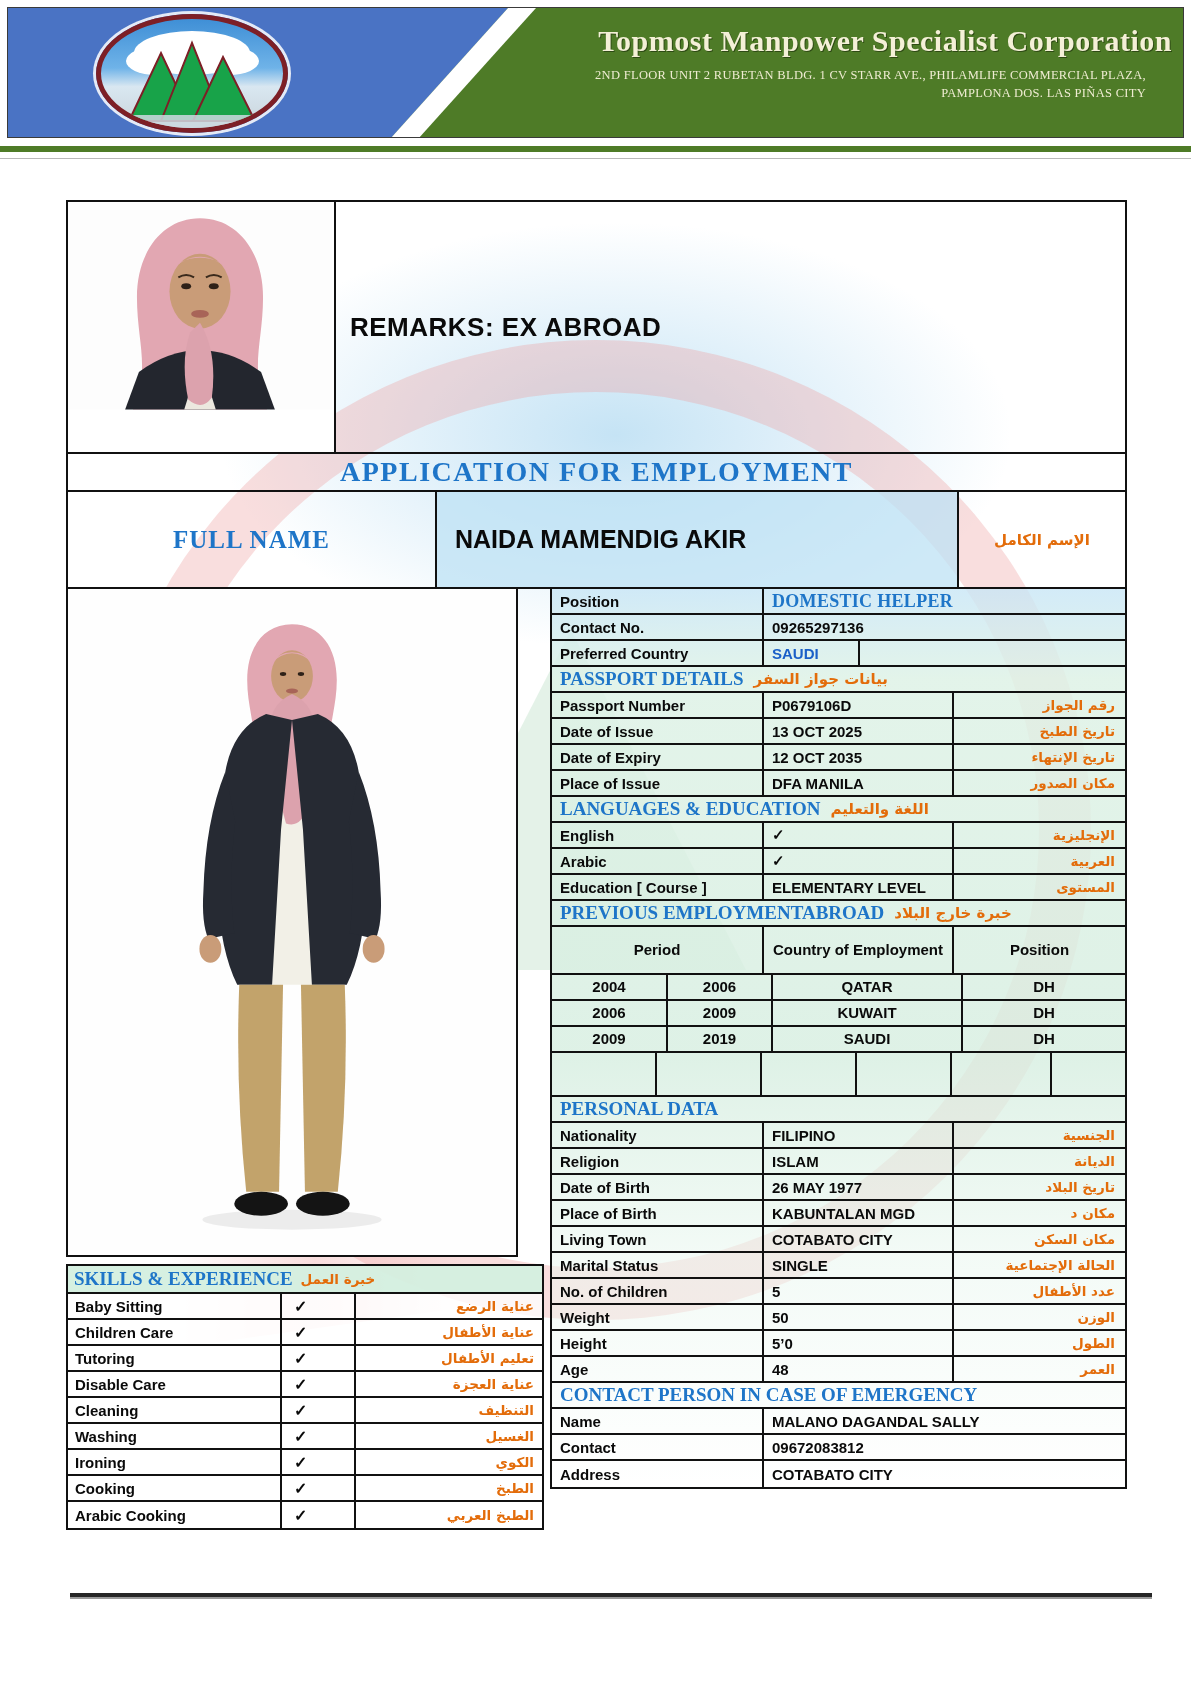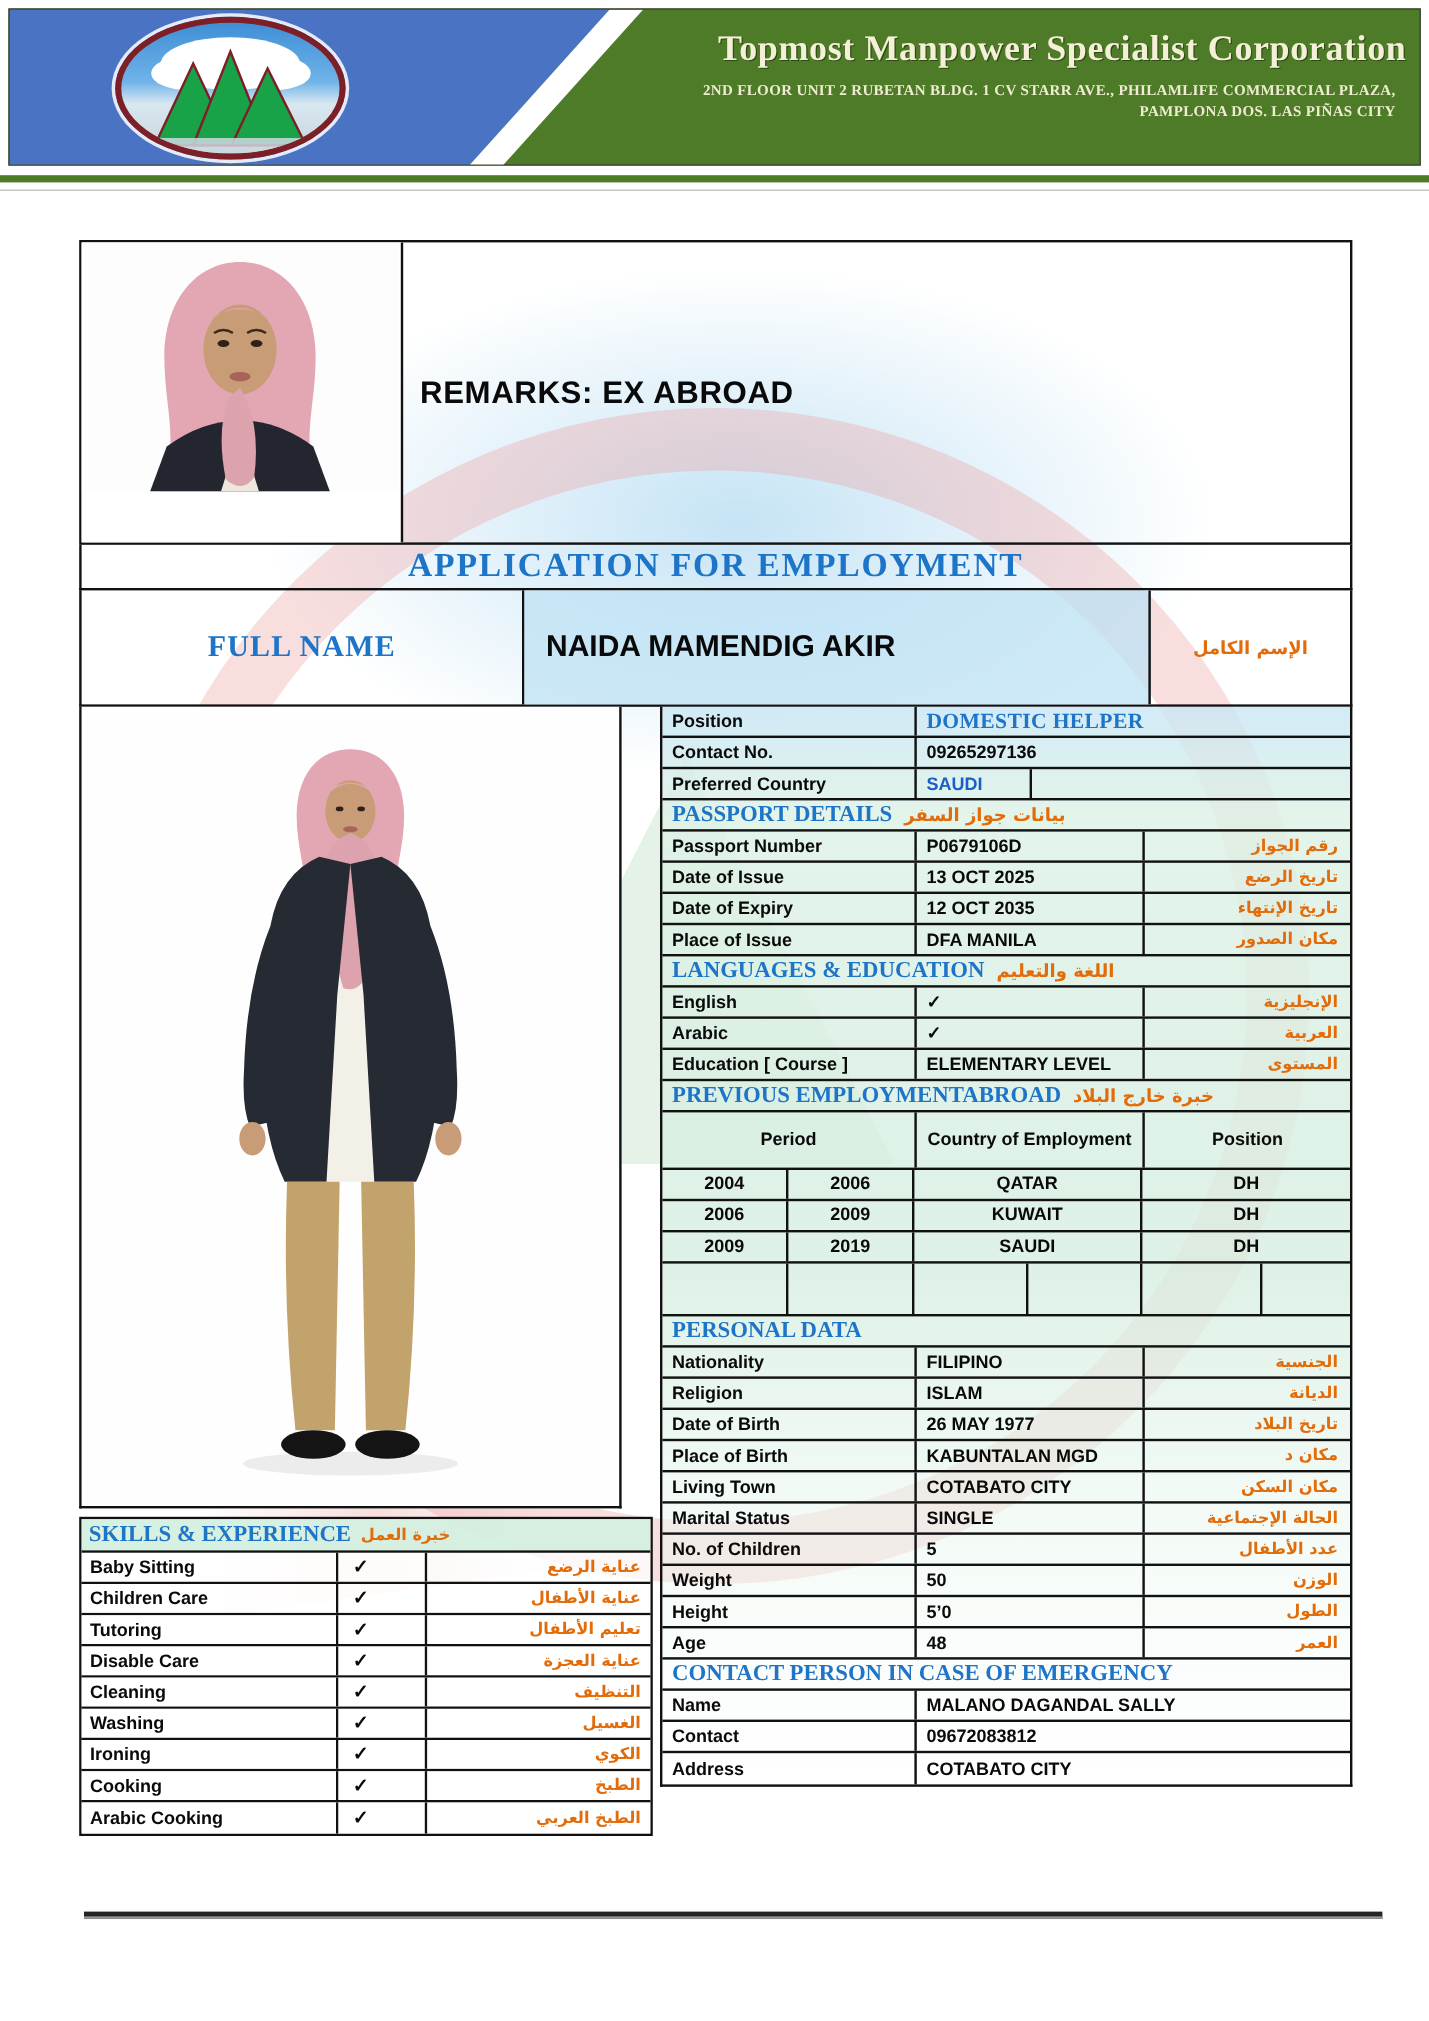--- a/index.html
+++ b/index.html
@@ -13,22 +13,22 @@
     background:#4a73c4; clip-path:polygon(0 0, 500px 0, 382px 131px, 0 131px); }
   .banner-slash { position:absolute; left:0; top:0; width:540px; height:131px;
     background:#fff; clip-path:polygon(500px 0, 528px 0, 410px 131px, 382px 131px); }
   .logo { position:absolute; left:88px; top:6px; width:192px; height:119px;
     border-radius:50%; border:5px solid #7d1f26; overflow:hidden;
     background:linear-gradient(#3f8fd6 0%, #6fb3e8 45%, #d9e7f1 62%, #c9d4da 100%);
     box-shadow:0 0 0 3px rgba(255,255,255,.85); }
   .banner-title { position:absolute; left:424px; top:16px; width:740px;
     font-family:"Liberation Serif", serif; font-weight:bold; font-size:30px;
     color:#f4f0d7; letter-spacing:.5px; text-shadow:1px 1px 0 #2e4a14; }
-  .banner-addr { position:absolute; left:435px; top:58px; width:720px;
-    font-family:"Liberation Serif", serif; font-weight:bold; font-size:12.5px;
+  .banner-addr { position:absolute; left:418px; top:58px; width:720px;
+    font-family:"Liberation Serif", serif; font-weight:normal; font-size:12.5px;
     color:#efecd2; line-height:1.45; letter-spacing:.3px; }
   .strip-green { position:absolute; left:0; top:146px; width:1191px; height:6px; background:#4e7b27; }
   .strip-thin  { position:absolute; left:0; top:158px; width:1191px; height:1px; background:#b9b9b9; }
 
   
   .sheet { position:absolute; left:66px; top:200px; width:1061px; }
   .wm { position:absolute; inset:0; z-index:0; pointer-events:none; overflow:visible; }
   .wm-sky { position:absolute; left:150px; top:20px; width:800px; height:430px; border-radius:50%;
     background:radial-gradient(ellipse, rgba(140,200,235,.5), rgba(140,200,235,0) 70%); }
   .wm-ring { position:absolute; left:35px; top:140px; width:990px; height:980px; border-radius:50%;
@@ -93,21 +93,21 @@
     font-family:"Liberation Serif", serif; font-weight:bold; font-size:19px; color:#1e75c8; }
   .sh .ar-txt { font-size:15px; }
 
   
   .emp-hdr { height:48px; }
   .eh-period { width:212px; flex:none; border-right:2px solid #111; }
   .eh-country { width:190px; flex:none; border-right:2px solid #111; }
   .eh-pos { flex:1; }
   .ecell { display:flex; align-items:center; justify-content:center; text-align:center;
     font-weight:bold; font-size:15px; color:#0a0a0a; line-height:1.15; }
-  .e1 { width:105px; flex:none; border-right:2px solid #111; }
+  .e1 { width:116px; flex:none; border-right:2px solid #111; }
   .e2 { width:105px; flex:none; border-right:2px solid #111; }
   .ec { width:190px; flex:none; border-right:2px solid #111; }
   .ep { flex:1; }
   .emp-empty { height:44px; }
   .x1 { width:105px; flex:none; border-right:2px solid #111; }
   .x2 { width:105px; flex:none; border-right:2px solid #111; }
   .x3 { width:95px;  flex:none; border-right:2px solid #111; }
   .x4 { width:95px;  flex:none; border-right:2px solid #111; }
   .x5 { width:100px; flex:none; border-right:2px solid #111; }
   .x6 { flex:1; }
@@ -347,21 +347,21 @@
             <div class="cl">Passport Number</div>
             <div class="cv">P0679106D</div>
             <div class="car">
                 <span class="ar-txt">رقم الجواز</span>
               </div>
           </div>
           <div class="prow">
             <div class="cl">Date of Issue</div>
             <div class="cv">13 OCT 2025</div>
             <div class="car">
-                <span class="ar-txt">تاريخ الرضع</span>
+                <span class="ar-txt">تاريخ الطبخ</span>
               </div>
           </div>
           <div class="prow">
             <div class="cl">Date of Expiry</div>
             <div class="cv">12 OCT 2035</div>
             <div class="car">
                 <span class="ar-txt">تاريخ الإنتهاء</span>
               </div>
           </div>
           <div class="prow">

